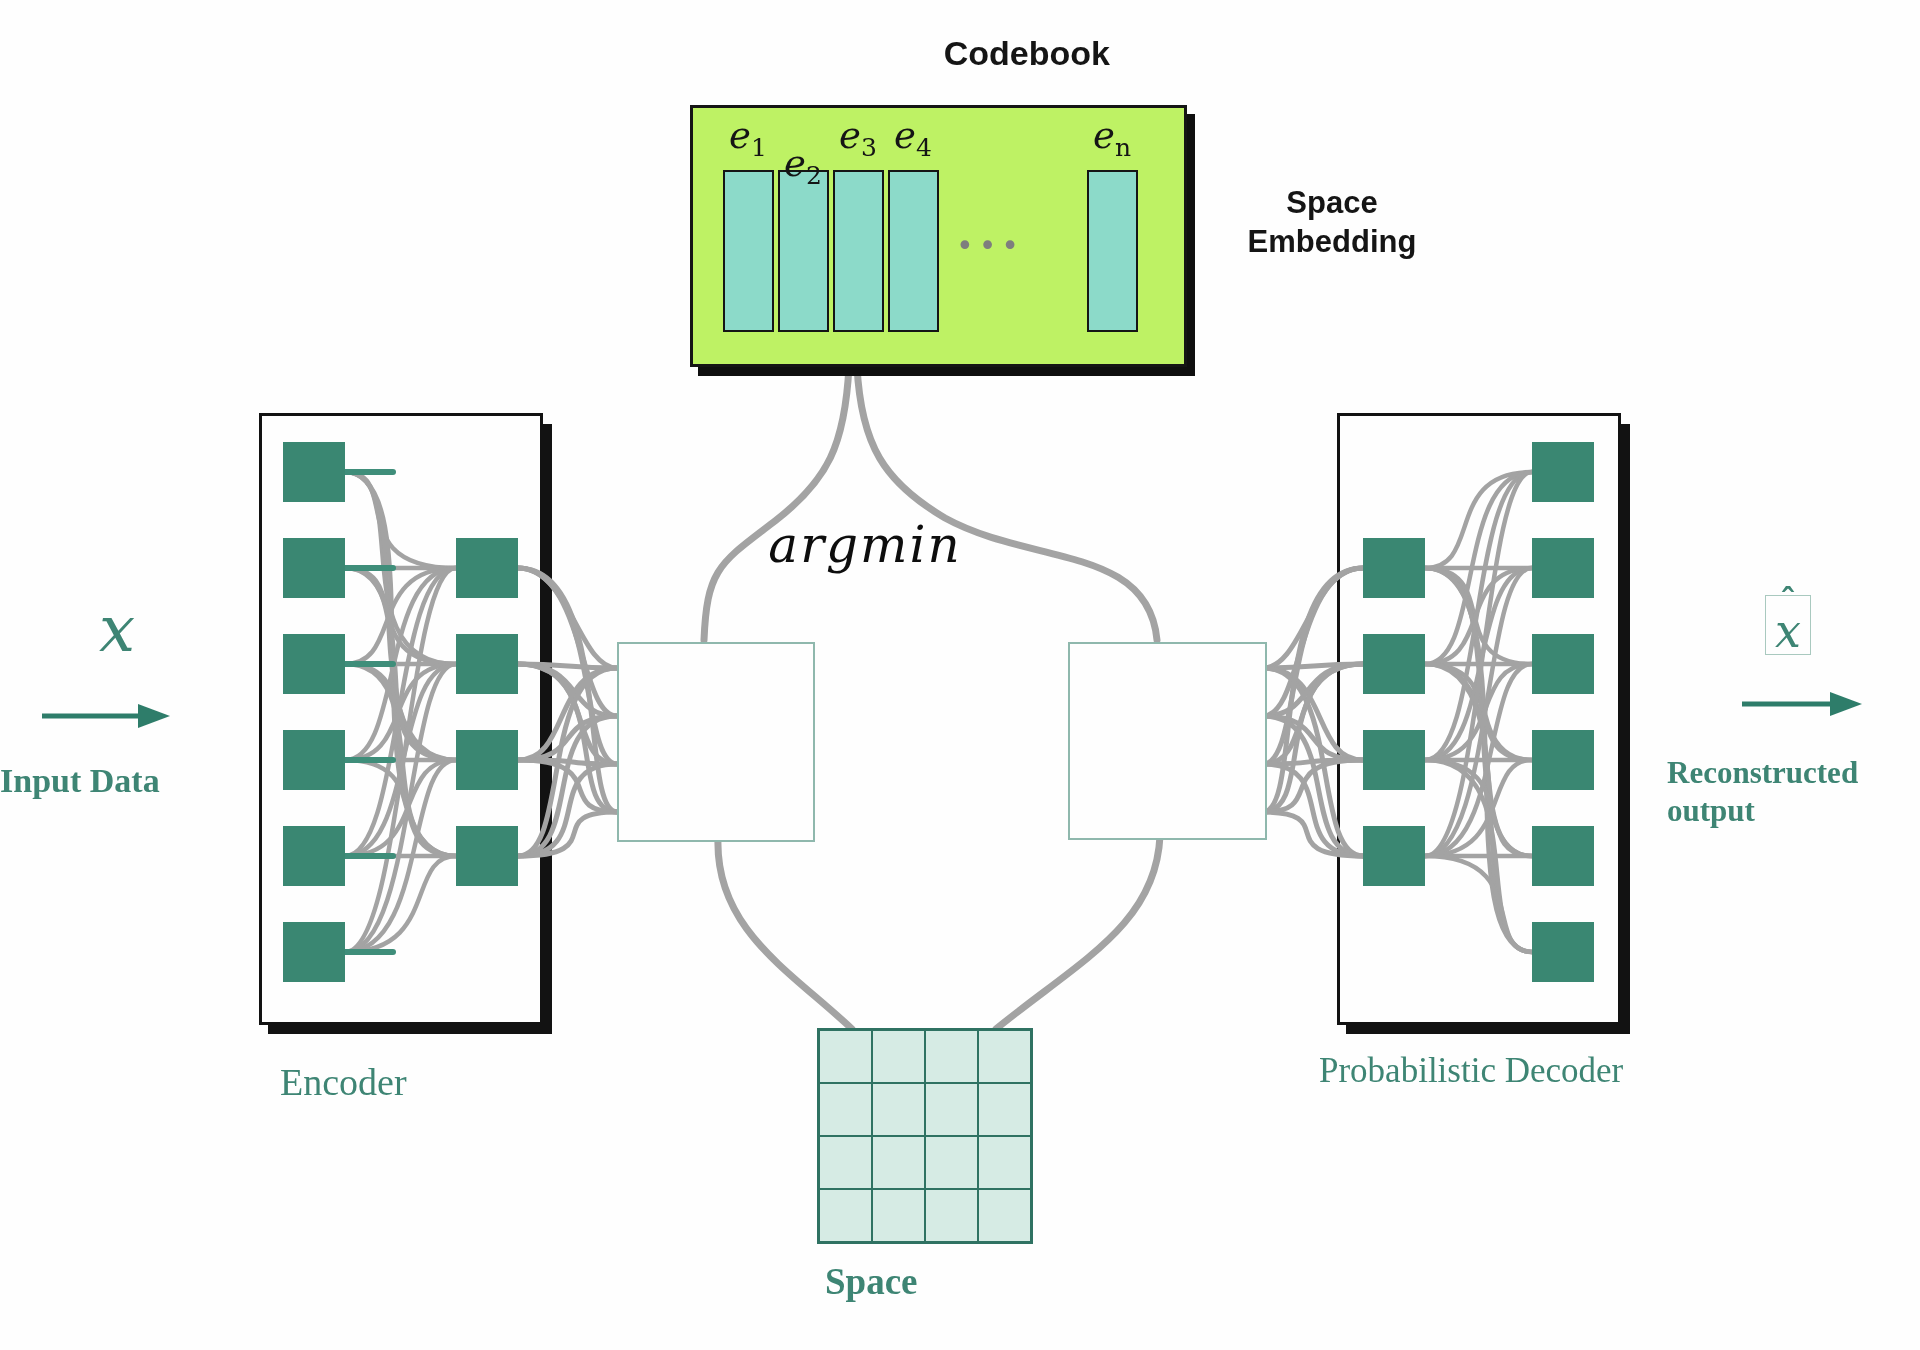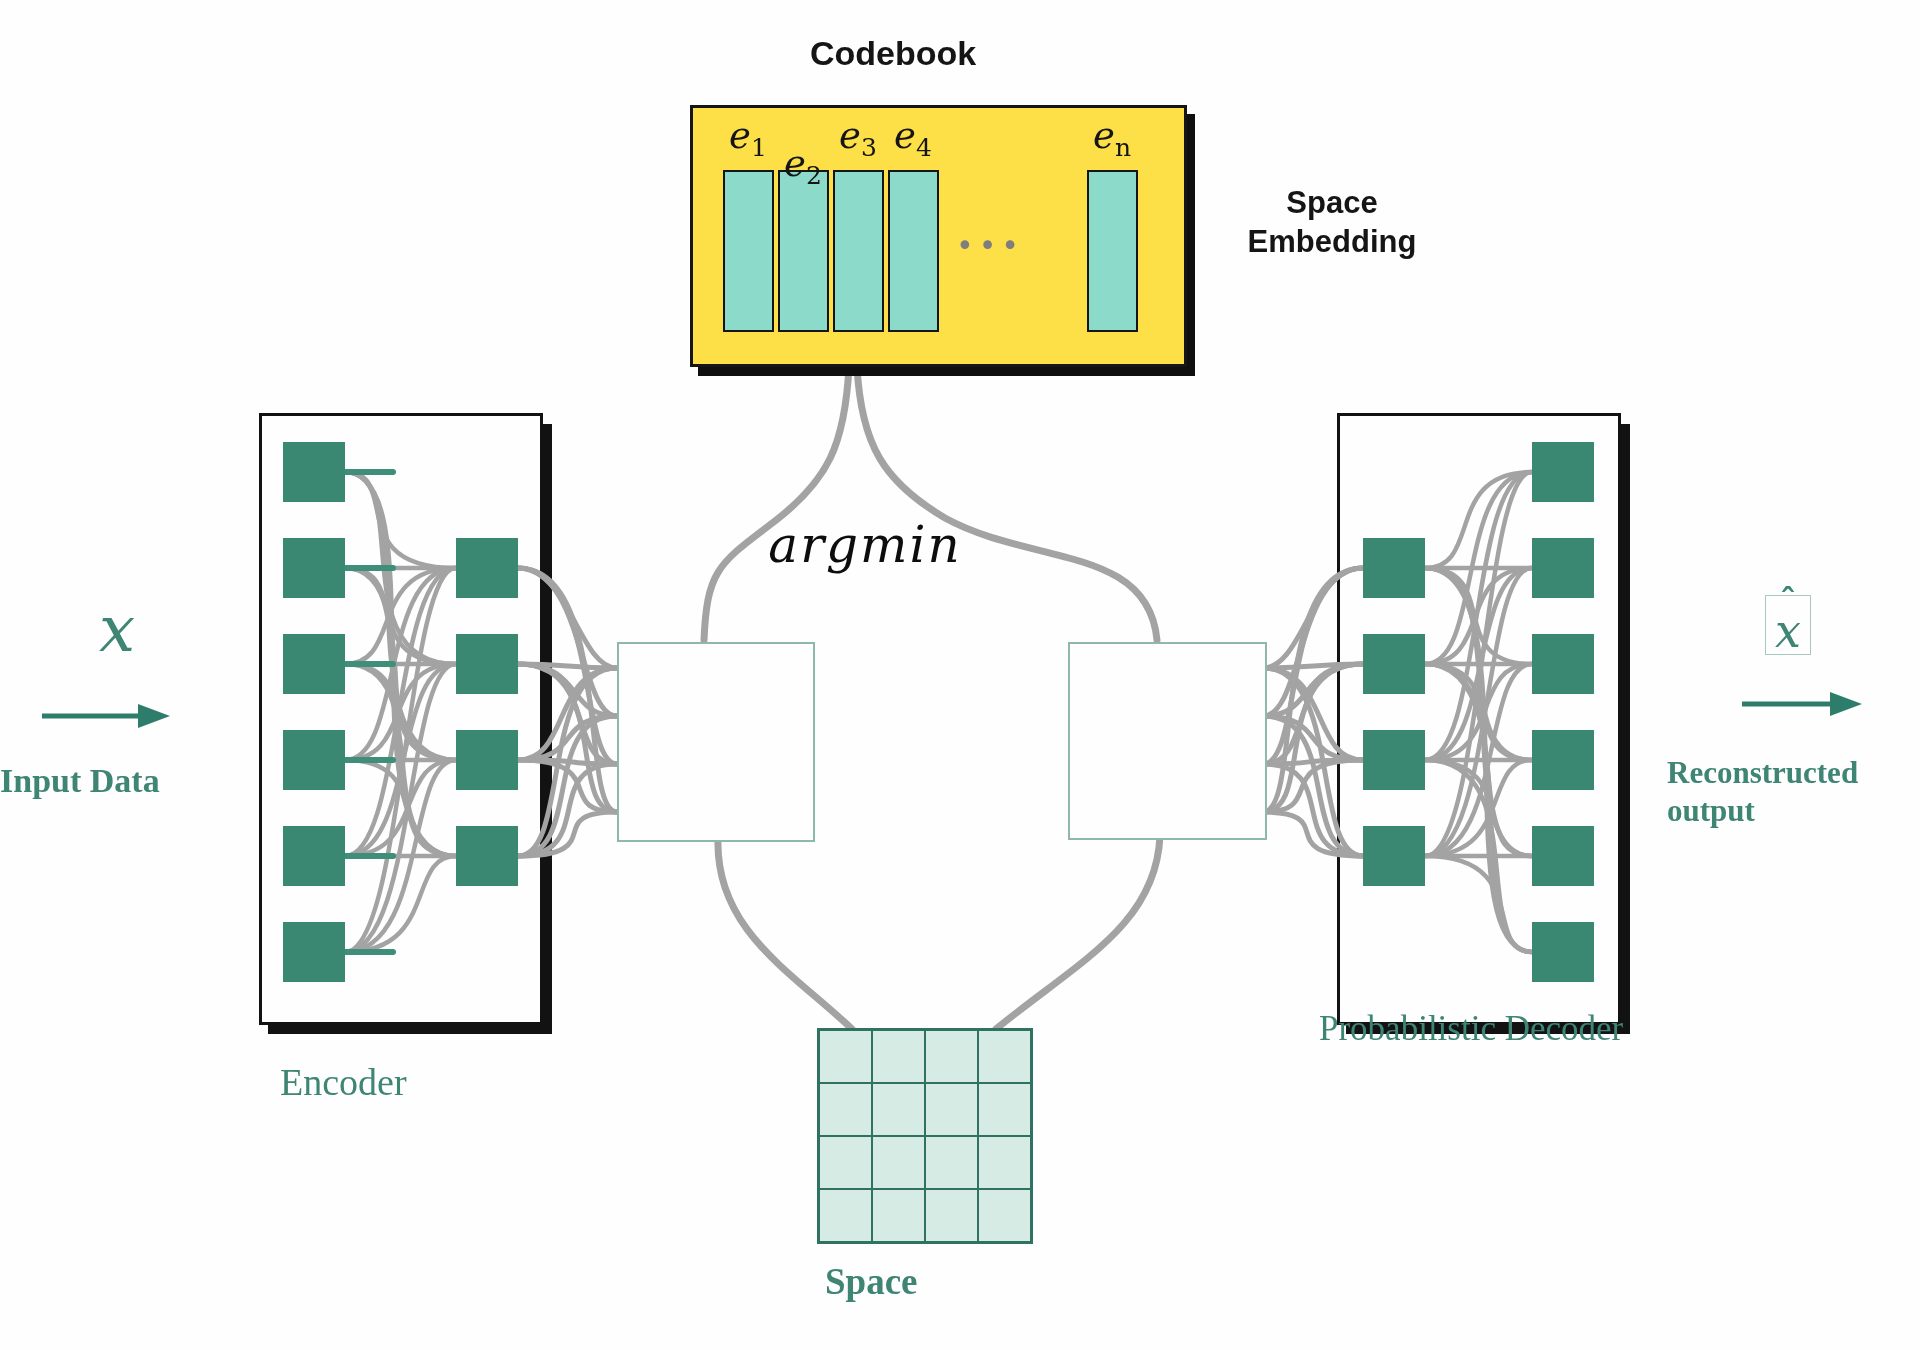--- a/index.html
+++ b/index.html
@@ -11,23 +11,23 @@
     --idx-fill:#D6EBE4;
     --idx-line:#2F7262;
     --gray:#A3A3A3;
   }
   html,body{margin:0;padding:0;background:#ffffff;}
   .stage{position:relative;width:1920px;height:1350px;background:#fefefe;overflow:hidden;
          font-family:"Liberation Serif", serif;}
   #wires{position:absolute;left:0;top:0;width:1920px;height:1350px;}
 
   
-  .codebook-title{position:absolute;left:810px;top:34px;width:300px;text-align:left;
+  .codebook-title{position:absolute;left:810px;top:34px;width:300px;text-align:right;
     font-family:"Liberation Sans",sans-serif;font-weight:700;font-size:34px;color:var(--ink);}
-  .codebook-box{position:absolute;left:690px;top:105px;width:491px;height:256px;background:#fde047;
+  .codebook-box{position:absolute;left:690px;top:105px;width:491px;height:256px;background:#bef264;
     border:3px solid var(--ink);box-shadow:8px 9px 0 #0f0f0f;}
   .e-bar{position:absolute;width:47px;height:158px;top:62px;background:var(--bar);
     border:2px solid var(--ink);}
   .e-label{position:absolute;top:6px;width:60px;text-align:center;color:var(--ink);
     font-size:37px;font-style:italic;font-family:"DejaVu Serif",serif;}
   .e-label sub{font-size:25px;font-style:normal;line-height:0;}
   .cb-dots{position:absolute;left:262px;top:120px;width:70px;text-align:center;
     color:#7e7e7e;font-size:30px;letter-spacing:5px;font-family:"DejaVu Sans",sans-serif;}
   .embed-label{position:absolute;left:1197px;top:183px;width:270px;text-align:center;
     font-family:"Liberation Sans",sans-serif;font-weight:700;font-size:31px;line-height:39px;color:var(--ink);}
@@ -36,21 +36,21 @@
   .node{position:absolute;width:62px;height:60px;background:var(--node);}
 
   
   .latent{position:absolute;background:#fefefe;border:2px solid #8FB8AD;}
   .latent.left{left:617px;top:642px;width:194px;height:196px;}
   .latent.right{left:1068px;top:642px;width:195px;height:194px;}
 
   
   .teal-serif{color:var(--teal);font-family:"Liberation Serif",serif;font-weight:700;text-align:left;position:absolute;}
   .encoder-label{left:280px;top:1060px;width:220px;font-size:38px;font-weight:400;}
-  .decoder-label{left:1319px;top:1009px;width:330px;font-size:35px;font-weight:400;}
+  .decoder-label{left:1319px;top:1051px;width:330px;font-size:35px;font-weight:400;}
   .index-label{left:825px;top:1260px;width:200px;font-size:37px;}
   .input-label{left:0px;top:762px;width:200px;font-size:34px;}
   .recon-label{left:1667px;top:754px;width:260px;font-size:31px;line-height:38px;}
   .x-symbol{position:absolute;left:57px;top:592px;width:120px;text-align:center;color:var(--teal);
     font-family:"DejaVu Serif",serif;font-style:italic;font-size:64px;}
   .argmin{position:absolute;left:735px;top:516px;width:260px;text-align:center;color:#0d0d0d;
     font-family:"DejaVu Serif",serif;font-style:italic;font-size:50px;letter-spacing:2px;}
   .xhat-box{position:absolute;left:1765px;top:595px;width:44px;height:58px;
     border:1px solid #A9C9BF;display:flex;flex-direction:column;align-items:center;justify-content:flex-end;}
   .xhat-box .hat{color:var(--teal);font-family:"DejaVu Serif",serif;font-weight:700;

